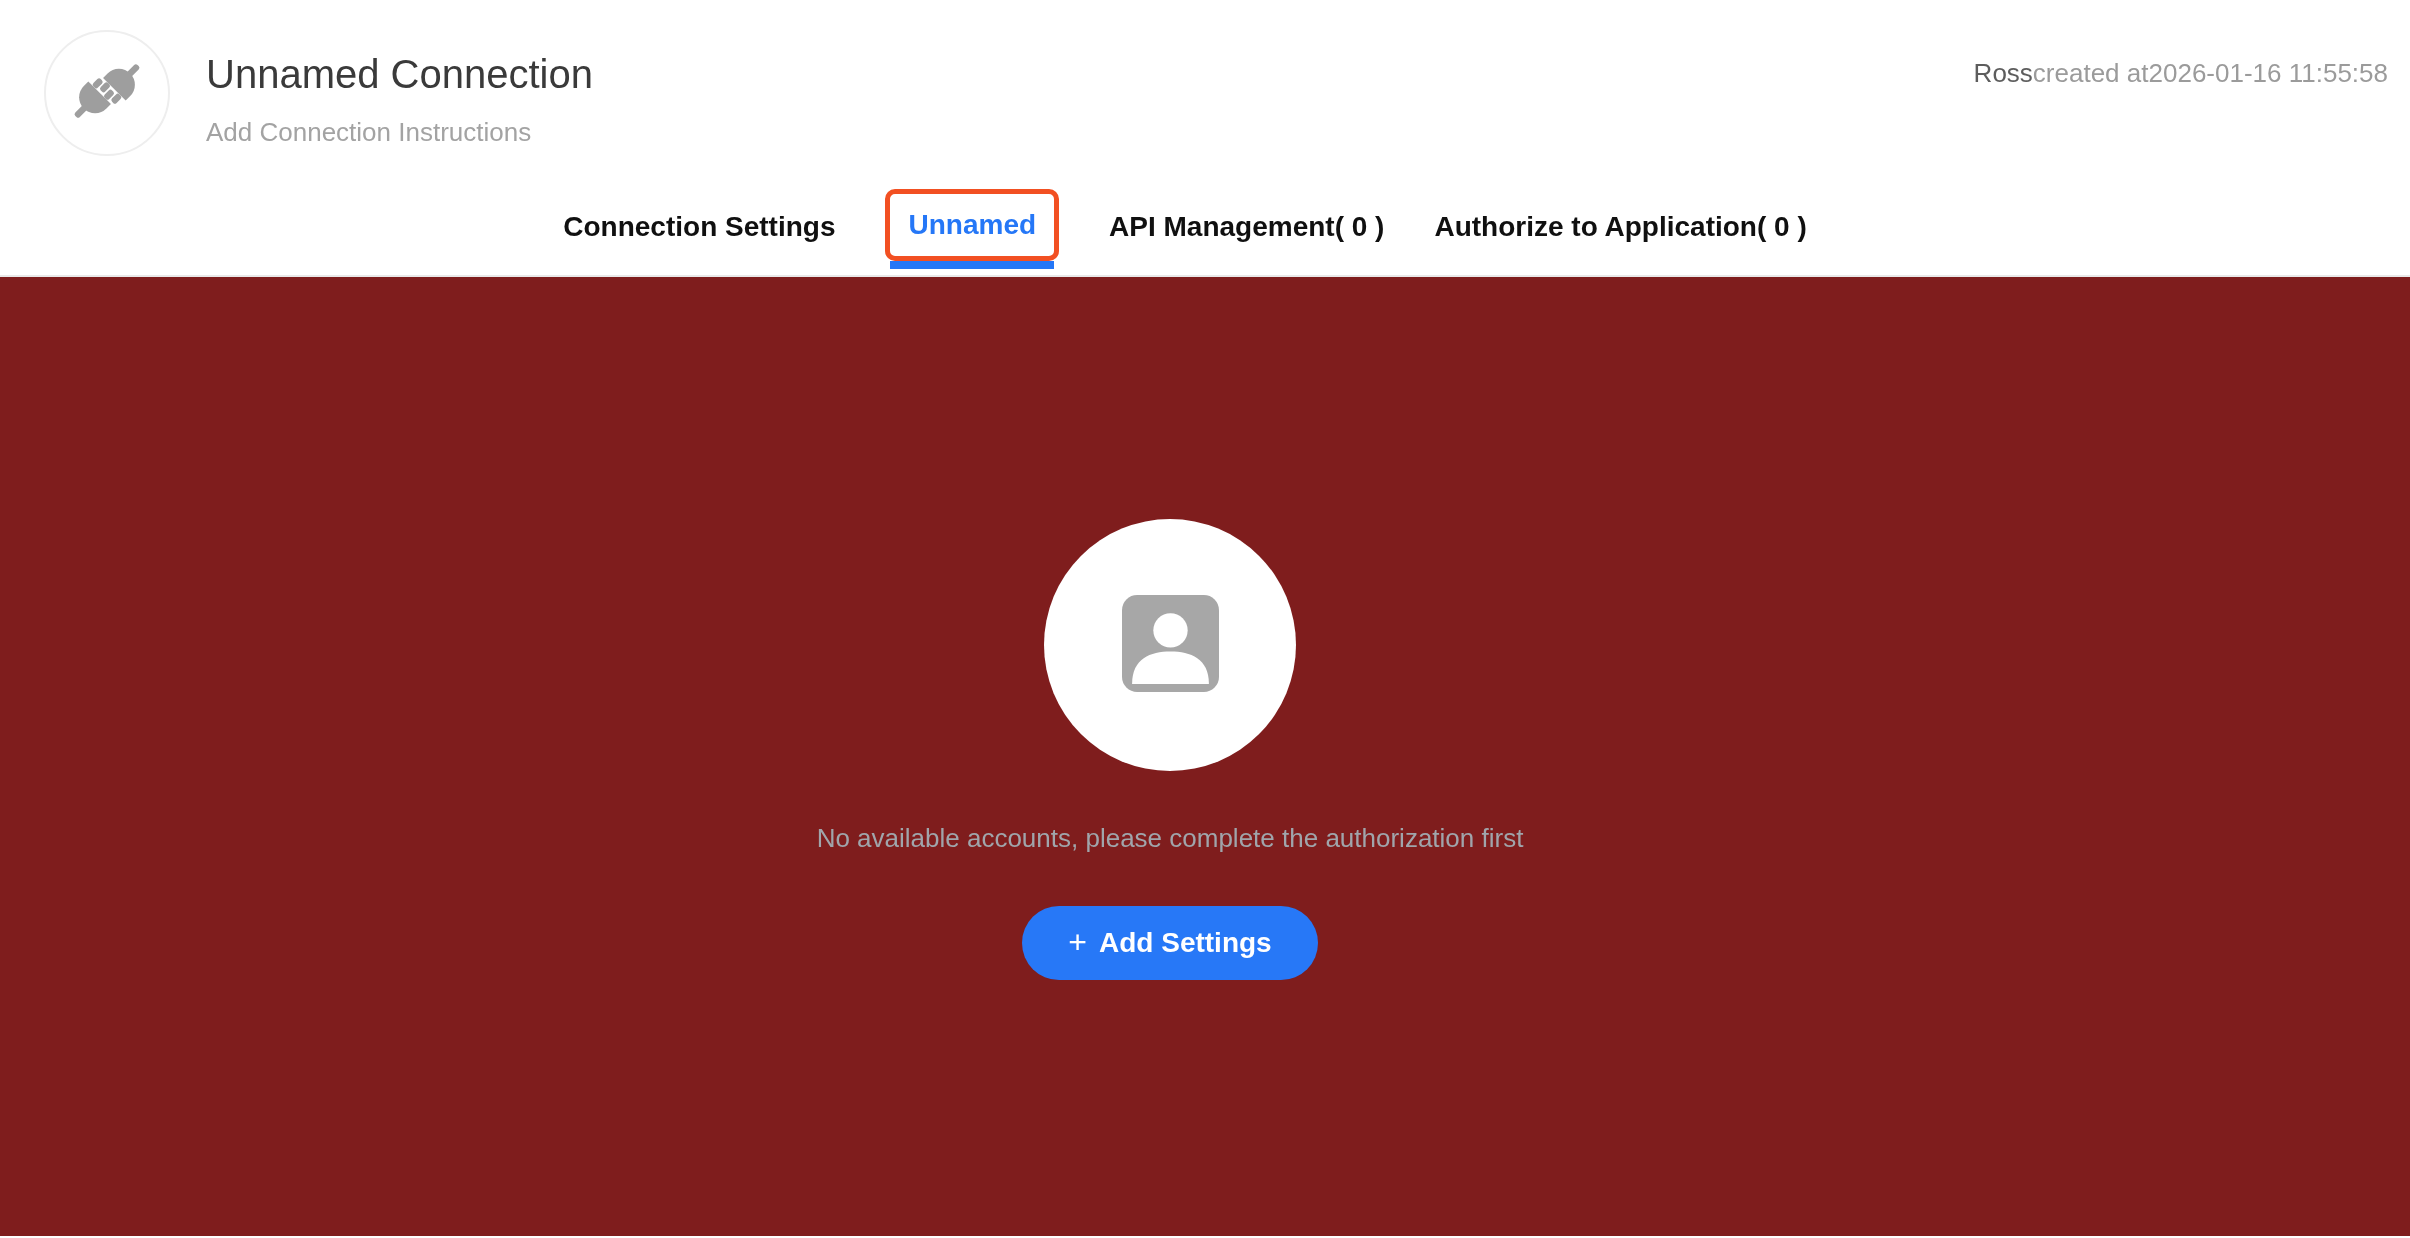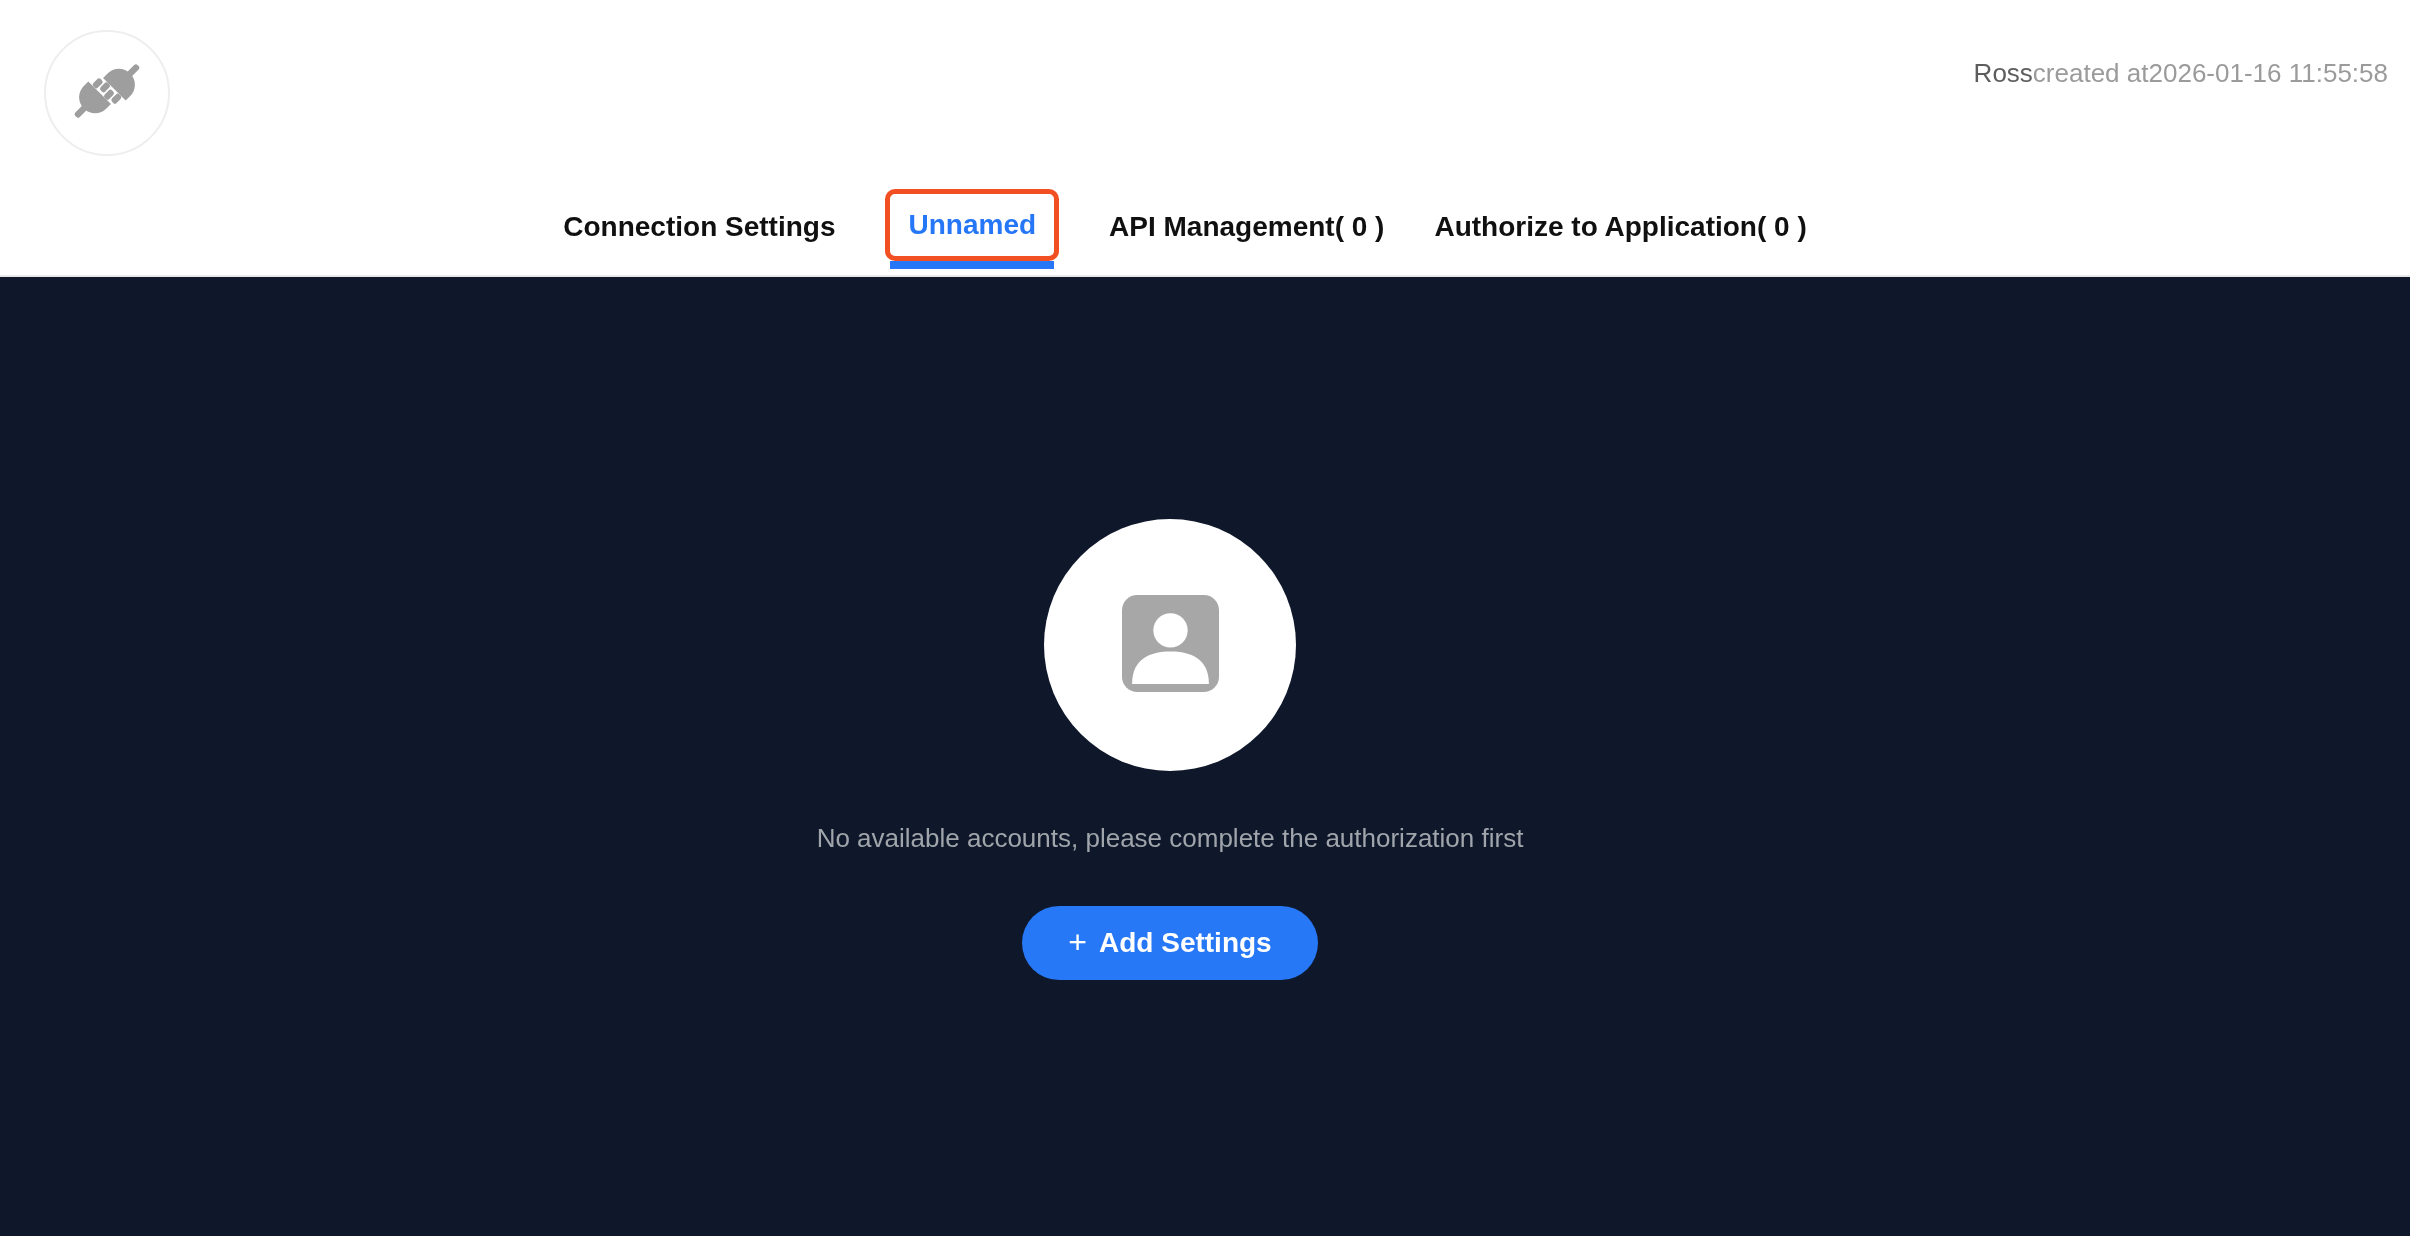--- a/index.html
+++ b/index.html
@@ -97,21 +97,21 @@
     left: 0;
     right: 0;
     bottom: -13px;
     height: 8px;
     background: #2577f7;
   }
 
   
   .main {
     height: 959px;
-    background: #0f172a;
+    background: #7f1d1d;
     padding-right: 70px;
     display: flex;
     flex-direction: column;
     align-items: center;
   }
   .placeholder-circle {
     margin-top: 242px;
     width: 252px;
     height: 252px;
     border-radius: 50%;
@@ -170,20 +170,24 @@
             <rect x="46" y="79" width="8" height="17" rx="3"></rect>
             <path d="M30 54 L30 62 A20 20 0 0 0 70 62 L70 54 Z"></path>
             <rect x="36" y="41" width="8" height="13" rx="3"></rect>
             <rect x="56" y="41" width="8" height="13" rx="3"></rect>
           </g>
         </g>
       </svg>
     </span>
   </div>
 
+  <div class="title-block">
+    <div class="page-title">Unnamed Connection</div>
+    <div class="page-subtitle">Add Connection Instructions</div>
+  </div>
 
   <div class="meta">
     <span class="owner">Ross</span>
     <span class="created"><span>created at</span><span>2026-01-16 11:55:58</span></span>
   </div>
 
   <div class="tabs">
     <div class="tab">Connection Settings</div>
     <div class="tab active">Unnamed</div>
     <div class="tab">API Management( 0 )</div>

